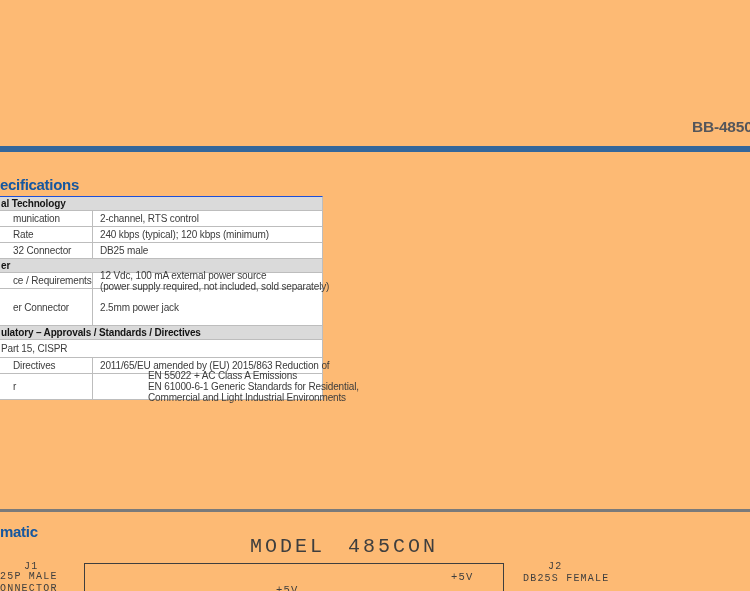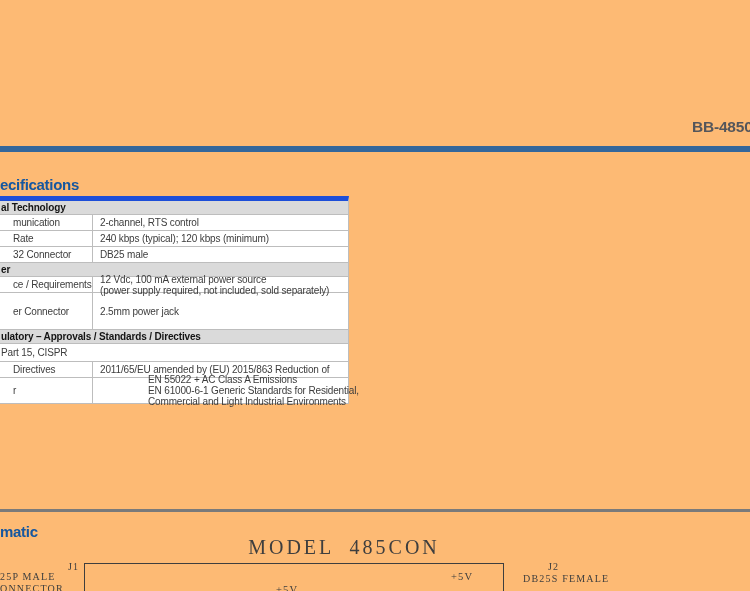--- a/index.html
+++ b/index.html
@@ -25,22 +25,22 @@
   
   .blue-heading {
     position:absolute; left:0; font-size:15px; font-weight:bold;
     letter-spacing:-0.3px; color:var(--heading,#1557A0); white-space:nowrap;text-align:right;
   }
   .spec-h  { top:176px; }
   .schem-h { top:523px; }
 
   
   .spec-table {
-    position:absolute; left:0; top:196px; width:349px;
-    border-top:5px solid #1d4ed8; border-right:1px solid #bdbdbd;
+    position:absolute; left:0; top:196px; width:323px;
+    border-top:1px solid #1d4ed8; border-right:1px solid #bdbdbd;
     font-size:10px; color:#3c3c3c; letter-spacing:-0.15px;
   }
   .t-row { display:flex; align-items:stretch; border-bottom:1px solid #bdbdbd; height:16px; background:#ffffff; }
   .t-row.header { height:14px; background:#dadada; font-weight:bold; color:#141414; }
   .t-row.merged { height:18px; }
   .t-row:nth-child(7)  { height:37px; }
   .t-row:nth-child(11) { height:26px;gap:48px; }
   .t-row:nth-child(12) { height:39px; }
   .h-label { align-self:center; padding-left:1px; white-space:nowrap; }
   .cell { display:flex; flex-direction:column; justify-content:center; }
@@ -49,33 +49,33 @@
   .cell span, .val-line { white-space:nowrap; line-height:11px; }
 
   
   .gray-divider {
     position:absolute; left:0; top:509px; width:750px; height:2.5px;
     background:var(--divider,#7A7A7A);
   }
 
   
   .schem-text {
-    position:absolute; font-family:Liberation Serif, serif;
+    position:absolute; font-family:Liberation Mono, monospace;
     color:#3e3e3e; white-space:nowrap;
   }
   .schem-title {
     left:248px; top:537px; width:192px; text-align:center;
     font-size:20px; letter-spacing:3px; word-spacing:8px; line-height:20px;
   }
   .schem-box {
     position:absolute; left:84px; top:563px; width:420px; height:35px;
     border:1.5px solid #3e3e3e; border-bottom:none; background:transparent;
   }
   .schem-label { font-size:10px; letter-spacing:1.2px; line-height:10px; }
-  .j1-name      { left:24px;  top:562px;margin-left:44px; }
+  .j1-name      { left:24px;  top:562px; }
   .j1-type      { left:0px;   top:572px; }
   .j1-connector { left:0px;   top:584px; }
   .j2-name      { left:548px; top:562px;text-align:right; }
   .j2-type      { left:523px; top:574px; }
   .vcc-right    { left:451px; top:572px; font-size:10.5px; }
   .vcc-bottom   { left:276px; top:585px; font-size:10.5px; }
 </style>
 </head>
 <body>
 

